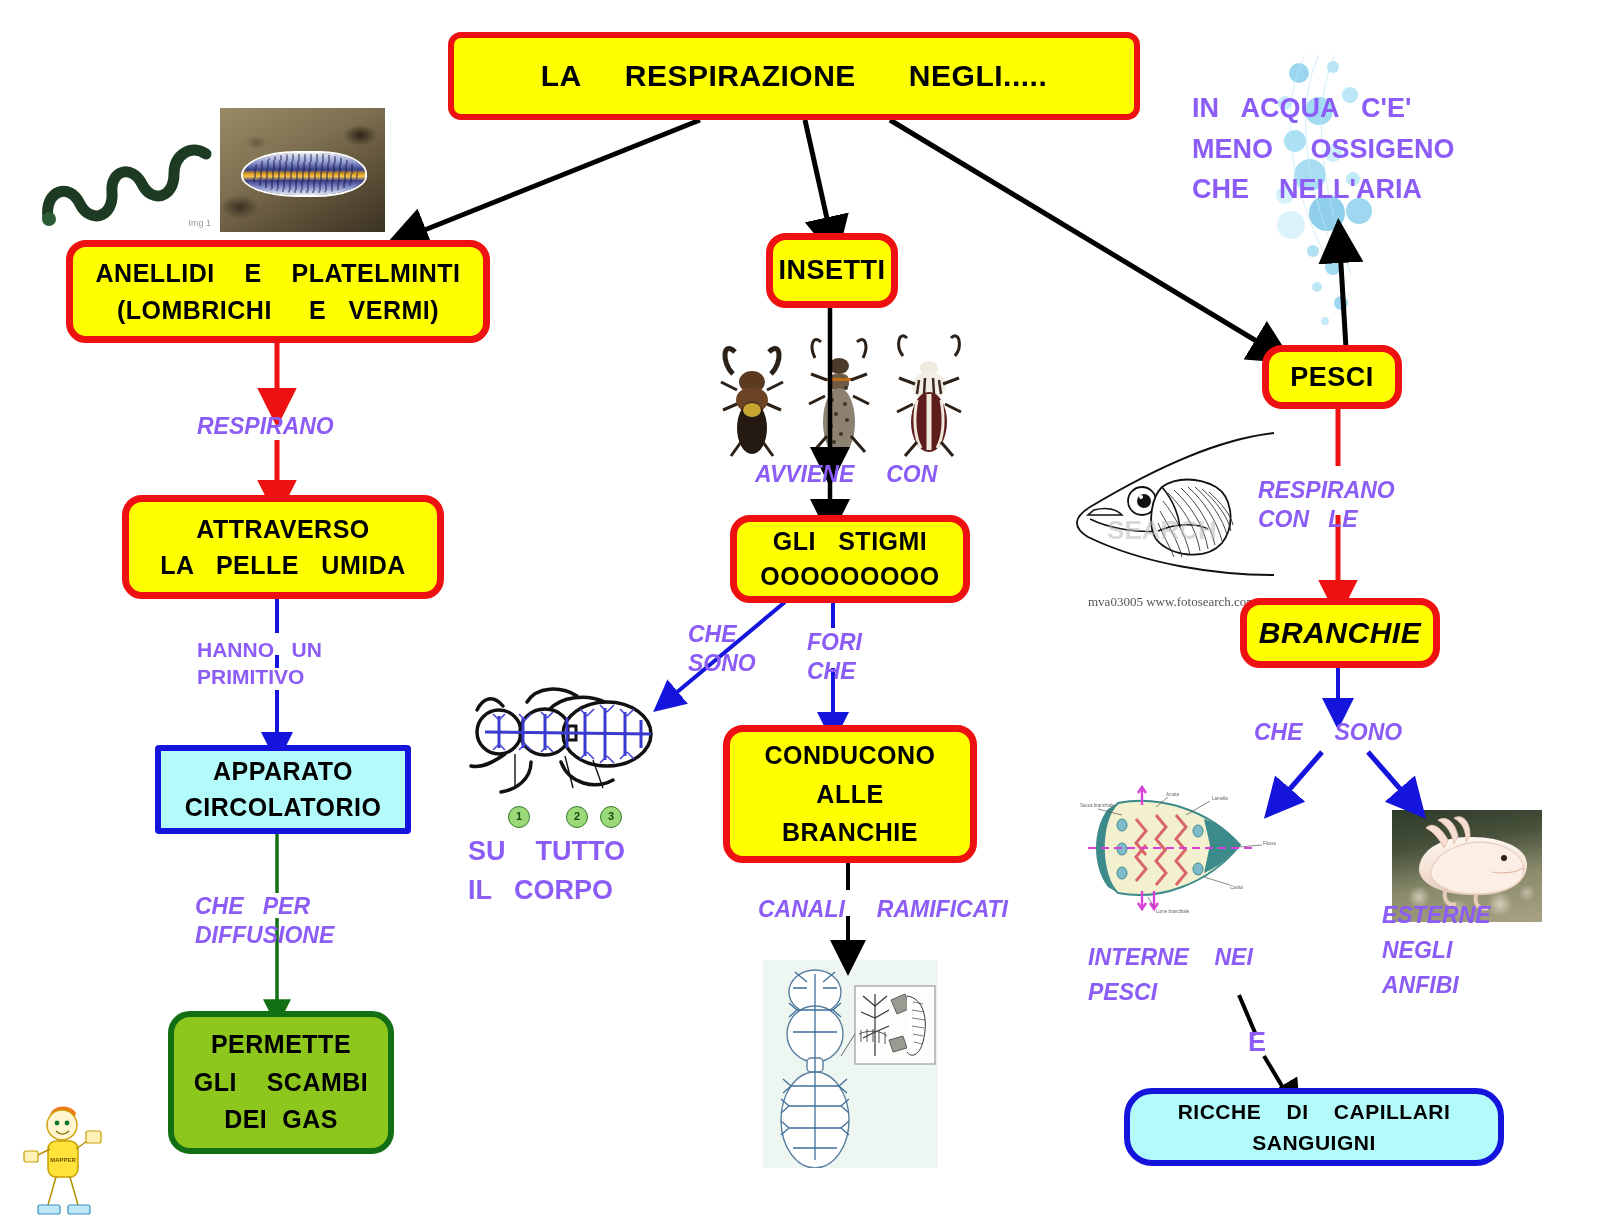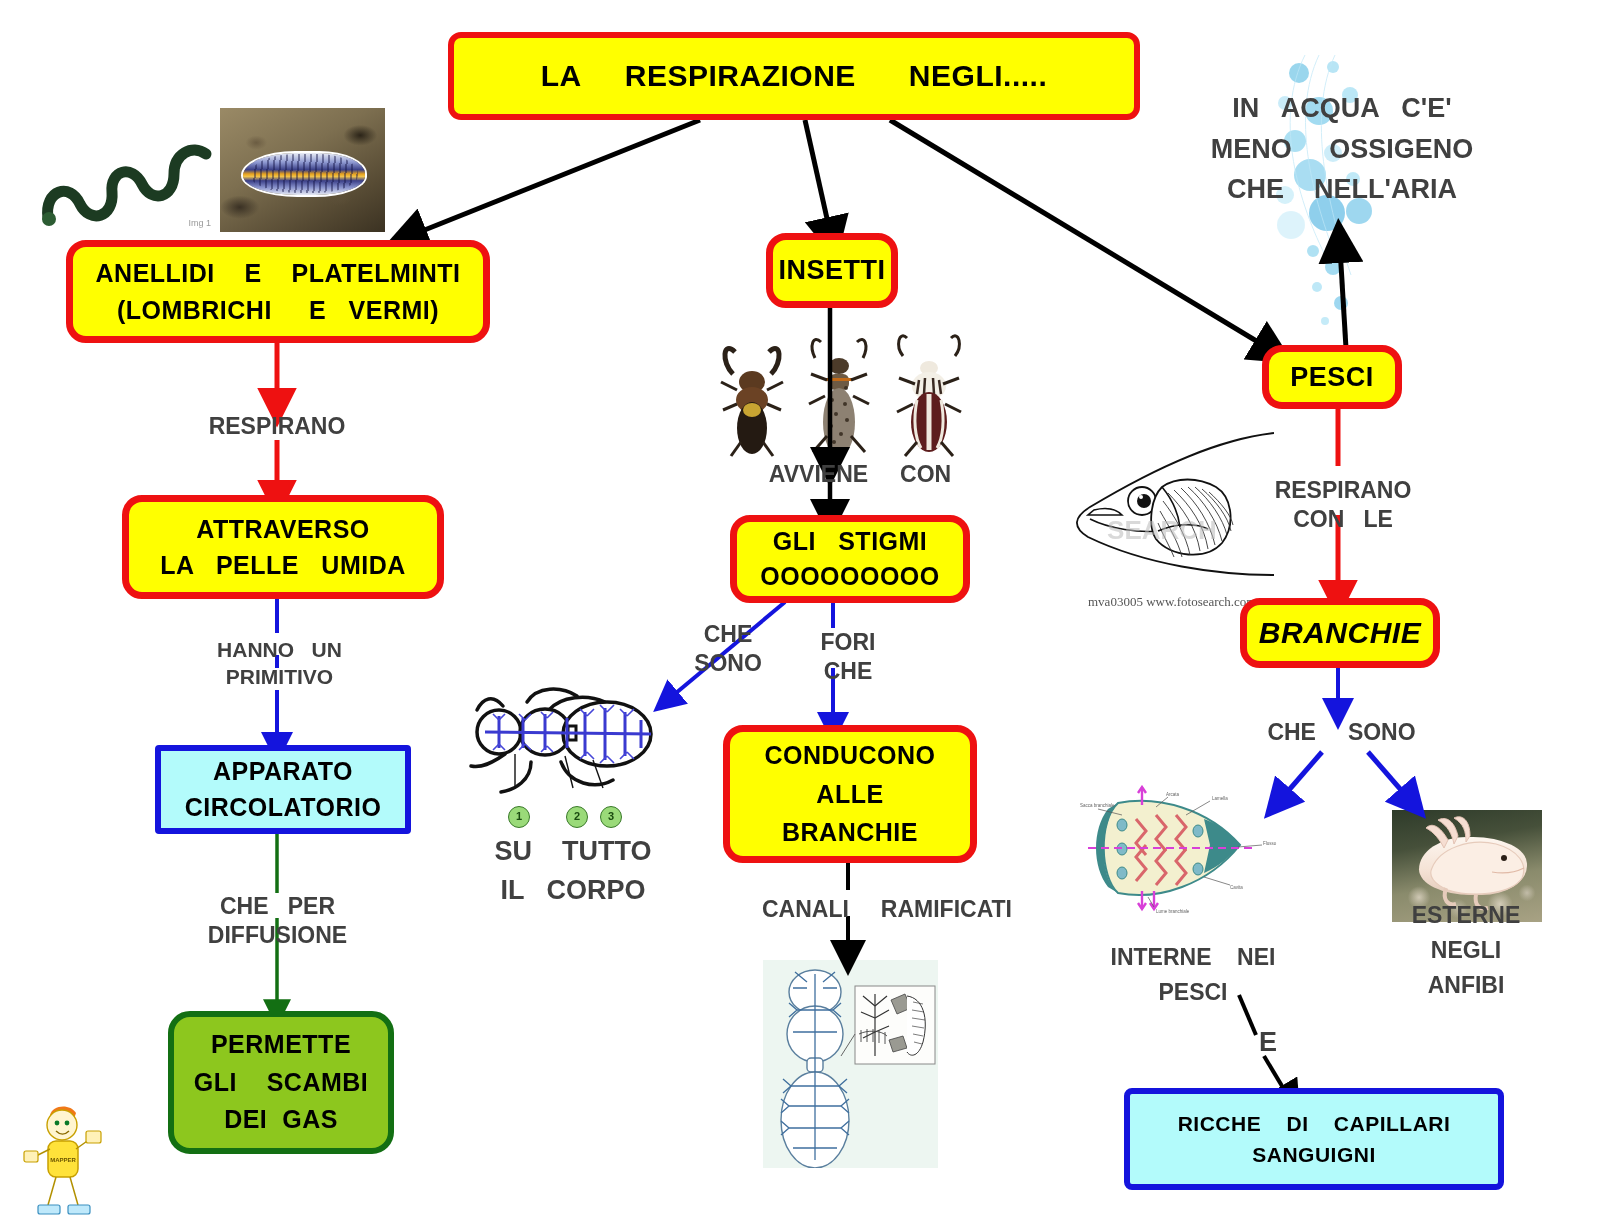--- a/index.html
+++ b/index.html
@@ -48,27 +48,26 @@
   }
   .node-green {
     background: #8dc71e;
     border: 6px solid #136f13;
     border-radius: 22px;
   }
 
   .lbl {
     position: absolute;
     font-weight: bold;
-    color: #404040;
+    color: #8b5cf6;
     white-space: pre;
     line-height: 1.28;
-    text-align: center;
   }
   .lbl-sm { font-size: 21px; }
-  .lbl-md { font-size: 23px; }
+  .lbl-md { font-size: 23px; font-style: italic; }
   .lbl-lg { font-size: 27px; }
 
   svg.edges {
     position: absolute;
     left: 0; top: 0;
     width: 1600px;
     height: 1231px;
     pointer-events: none;
   }
 
@@ -565,21 +564,21 @@
   </div>
 
   <div class="node node-yellow" style="left:1262px; top:345px; width:140px; height:64px; font-size:27px;">
     <div class="line">PESCI</div>
   </div>
 
   <div class="node node-yellow" style="left:1240px; top:598px; width:200px; height:70px; font-size:30px;font-style:italic;">
     <div class="line">BRANCHIE</div>
   </div>
 
-  <div class="node node-cyan" style="left:1124px; top:1088px; width:380px; height:102px; font-size:21px; line-height:1.5; border-radius:8px;">
+  <div class="node node-cyan" style="left:1124px; top:1088px; width:380px; height:78px; font-size:21px; line-height:1.5; border-radius:28px;">
     <div class="line">RICCHE    DI    CAPILLARI</div>
     <div class="line">SANGUIGNI</div>
   </div>
 
   <div class="lbl lbl-md" style="left:197px; top:412px; width:160px;">RESPIRANO</div>
 
   <div class="lbl lbl-sm" style="left:197px; top:637px; width:165px;">HANNO   UN
 PRIMITIVO</div>
 
   <div class="lbl lbl-md" style="left:195px; top:892px; width:165px;">CHE   PER

